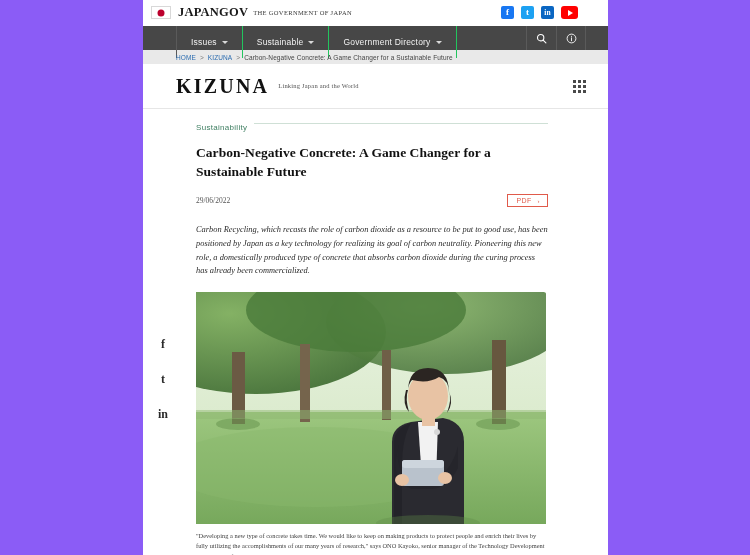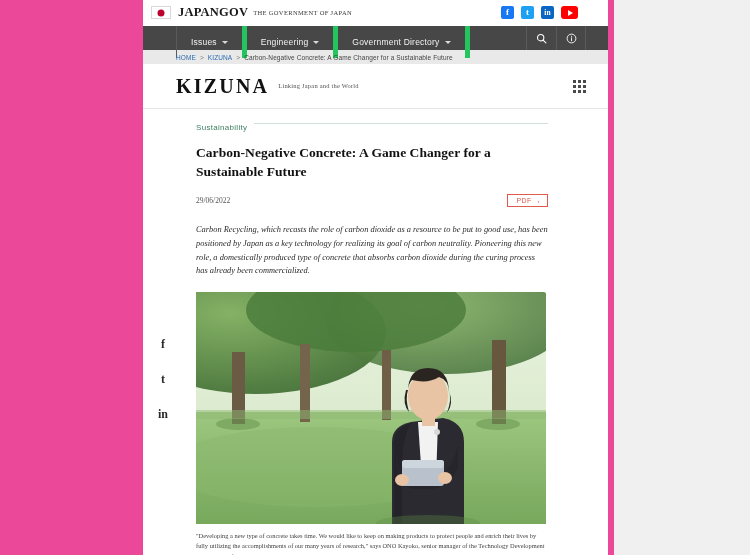--- a/index.html
+++ b/index.html
@@ -5,22 +5,22 @@
   * { box-sizing: border-box; }
   html, body {
     margin: 0; padding: 0;
     width: 750px; height: 555px;
     background: #f0f0f0;
     font-family: "Liberation Sans", sans-serif;
     overflow: hidden;
   }
   .page {
     position: relative;
-    width: 614px; height: 555px;
-    background: #ec4899;
+    width: 750px; height: 555px;
+    background: #8b5cf6;
     overflow: hidden;
   }
   .site {
     position: absolute;
     left: 143px; top: 0;
     width: 465px;
     height: 555px;
     background: #ffffff;
     overflow: hidden;
   }
@@ -104,21 +104,21 @@
     display: flex;
     align-items: stretch;
     color: #fff;
   }
   .nav-item {
     display: flex;
     align-items: center;
     padding: 16px 14px;
     font-size: 8.5px;
     color: #f2f2f2;
-    border-right: 5px solid #22c55e;
+    border-right: 1px solid #22c55e;
     white-space: nowrap;
     letter-spacing: .2px;
   }
   .nav-item:first-child { border-left: 1px solid #5a5a5a; margin-left: 33px; }
   .caret {
     margin-left: 5px;
     width: 0; height: 0;
     border-left: 3px solid transparent;
     border-right: 3px solid transparent;
     border-top: 3px solid #d9d9d9;
@@ -304,21 +304,21 @@
           </div>
       </div>
     </div>
 
     <div class="nav">
       <div class="nav-item">
         <span>Issues</span>
         <span class="caret"></span>
       </div>
       <div class="nav-item">
-        <span>Engineering</span>
+        <span>Sustainable</span>
         <span class="caret"></span>
       </div>
       <div class="nav-item">
         <span>Government Directory</span>
         <span class="caret"></span>
       </div>
       <div class="nav-spacer"></div>
       <div class="nav-icon">
         <svg width="11" height="11" viewBox="0 0 16 16" fill="none" stroke="#ffffff" stroke-width="1.6">
           <circle cx="6.8" cy="6.8" r="4.6"></circle>

